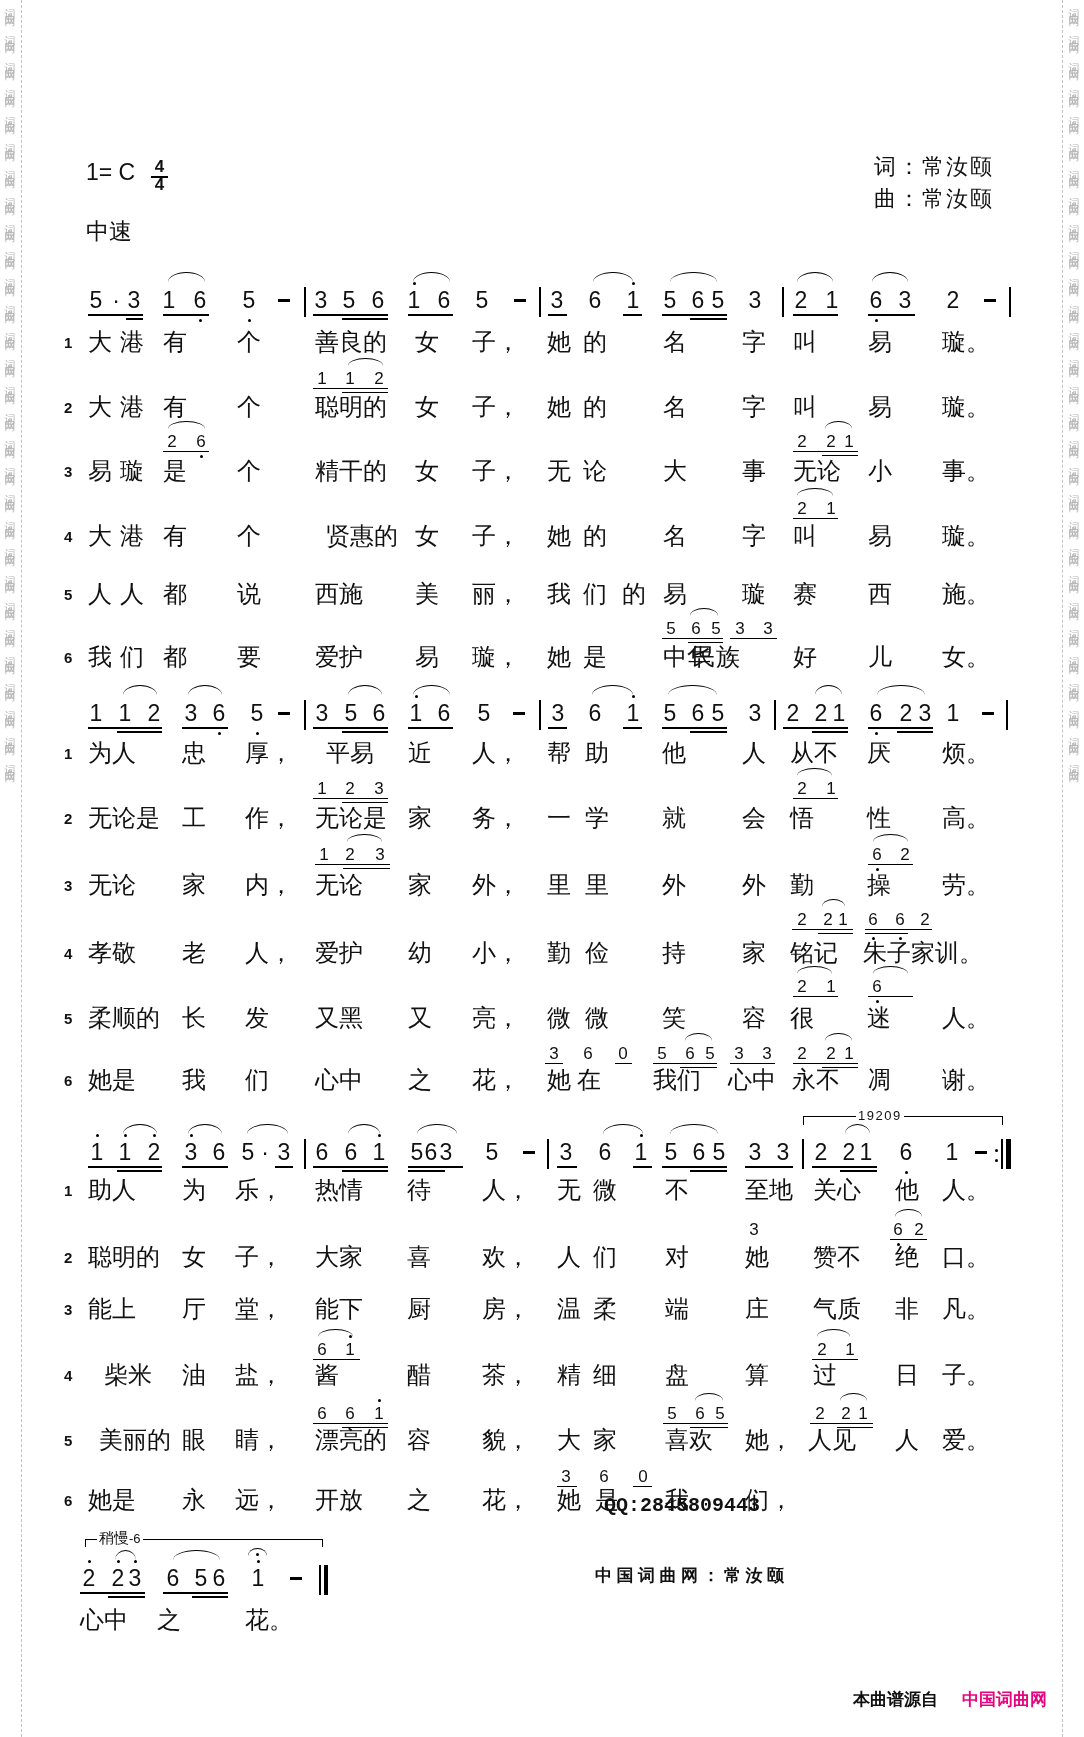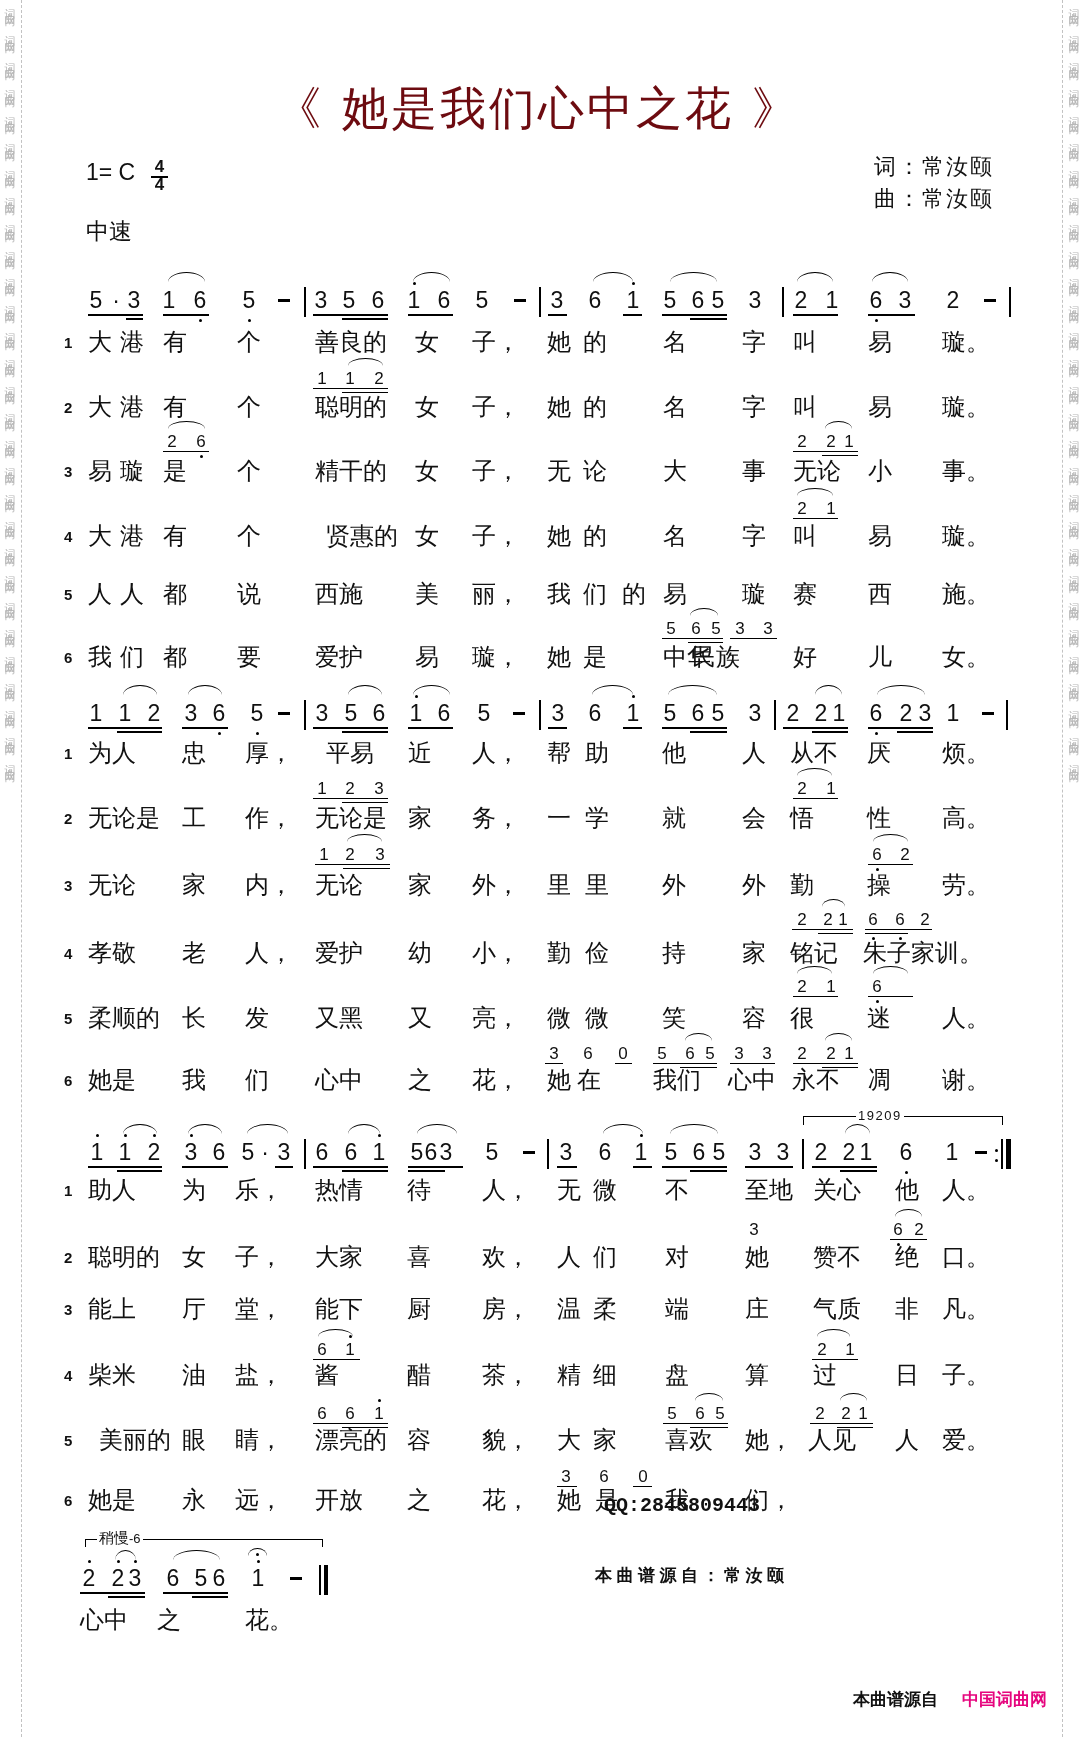--- a/index.html
+++ b/index.html
@@ -48,21 +48,20 @@
 </head>
 <body>
 
 <div id="page">
 
   <div class="wm" style="left:3px">词曲网　词曲网　词曲网　词曲网　词曲网　词曲网　词曲网　词曲网　词曲网　词曲网　词曲网　词曲网　词曲网　词曲网　词曲网　词曲网　词曲网　词曲网　词曲网　词曲网　词曲网　词曲网　词曲网　词曲网　词曲网　词曲网　词曲网　词曲网　词曲网　</div>
   <div class="vline" style="left:21px"></div>
   <div class="vline" style="left:1062px"></div>
   <div class="wm" style="left:1067px">词曲网　词曲网　词曲网　词曲网　词曲网　词曲网　词曲网　词曲网　词曲网　词曲网　词曲网　词曲网　词曲网　词曲网　词曲网　词曲网　词曲网　词曲网　词曲网　词曲网　词曲网　词曲网　词曲网　词曲网　词曲网　词曲网　词曲网　词曲网　词曲网　</div>
 
-  <div class="title">《 她是我们心中之花 》</div>
   <div class="key">1= C</div>
   <div class="ts" style="top:158px">4</div>
   <div class="tsl"></div>
   <div class="ts" style="top:176px">4</div>
   <div class="tempo">中速</div>
   <div class="credit-top" style="top:156px">词：常汝颐</div>
   <div class="credit-top" style="top:188px">曲：常汝颐</div>
 
   <div class="r" style="top:289px">
     <i class="n" style="left:96px">5</i>
@@ -618,21 +617,21 @@
     <i class="m h" style="left:350px">1</i>
     <i class="m" style="left:822px">2</i>
     <i class="m" style="left:850px">1</i>
     <b class="mu" style="left:313px;width:47px"></b>
     <b class="mu" style="left:812px;width:46px"></b>
     <b class="ms" style="left:318px;width:35px"></b>
     <b class="ms" style="left:817px;width:33px"></b>
   </div>
   <div class="r" style="top:1363px">
     <i class="vn">4</i>
-    <i class="ly" style="left:88px">柴米</i>
+    <i class="ly" style="left:104px">柴米</i>
     <i class="ly" style="left:182px">油</i>
     <i class="ly" style="left:235px">盐，</i>
     <i class="ly" style="left:315px">酱</i>
     <i class="ly" style="left:407px">醋</i>
     <i class="ly" style="left:482px">茶，</i>
     <i class="ly" style="left:557px">精</i>
     <i class="ly" style="left:593px">细</i>
     <i class="ly" style="left:665px">盘</i>
     <i class="ly" style="left:745px">算</i>
     <i class="ly" style="left:813px">过</i>
@@ -719,18 +718,18 @@
     <b class="sl" style="left:173px;width:47px"></b>
     <b class="ferm" style="left:248px;width:19px"></b>
     <b class="rd" style="left:256px;top:-14px"></b>
   </div>
   <div class="r" style="top:1608px">
     <i class="ly" style="left:80px">心中</i>
     <i class="ly" style="left:157px">之</i>
     <i class="ly" style="left:245px">花。</i>
   </div>
 
-  <div class="author">本曲谱源自：常汝颐</div>
+  <div class="author">中国词曲网：常汝颐</div>
   <div class="qq">QQ:2845809443</div>
   <div class="src" style="left:853px;color:#111">本曲谱源自</div>
   <div class="src" style="left:962px;color:#e6057e">中国词曲网</div>
 
 </div>
 
 </body></html>

